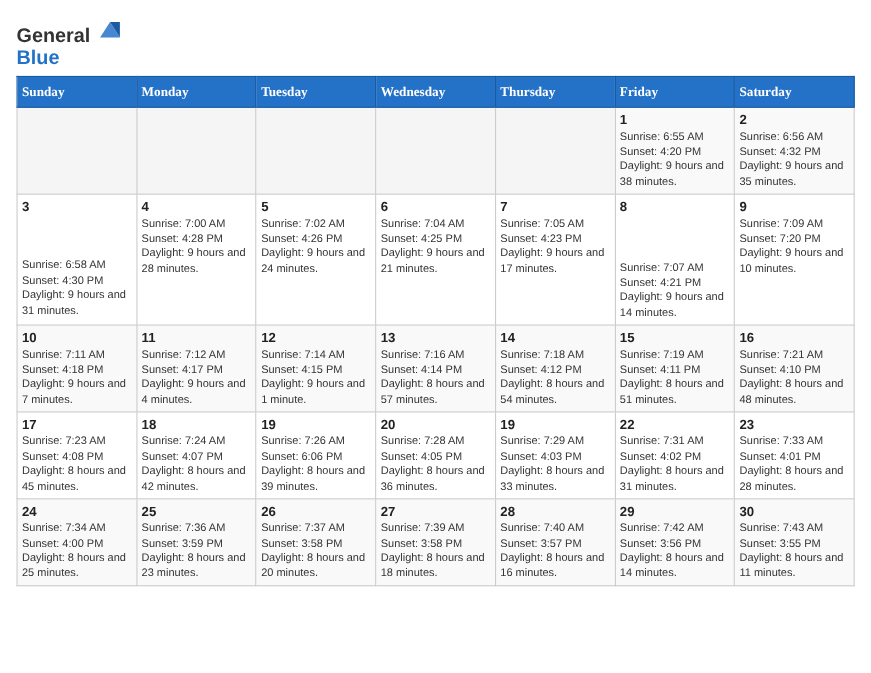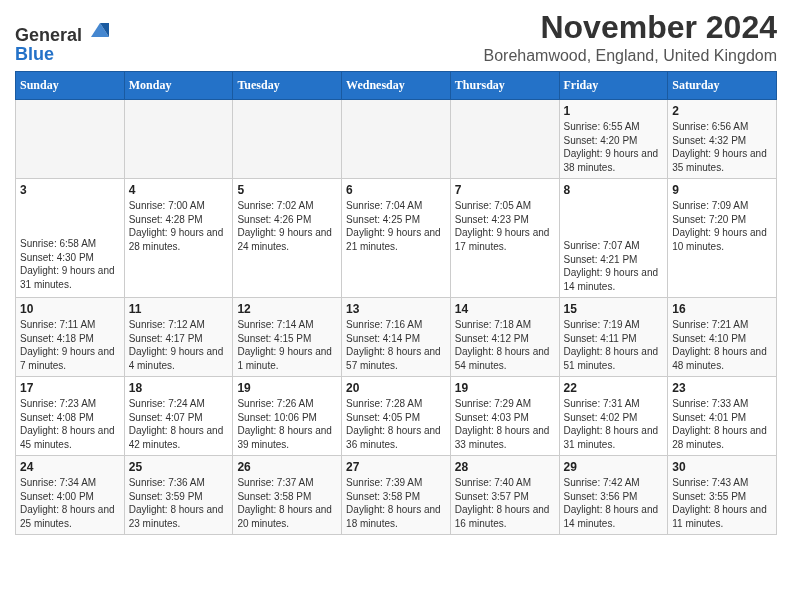--- a/index.html
+++ b/index.html
@@ -106,24 +106,20 @@
         <svg class="logo-icon" viewBox="0 0 22 22" xmlns="http://www.w3.org/2000/svg">
           <polygon points="2,18 11,4 20,18" fill="#2472c8" opacity="0.85"></polygon>
           <polygon points="11,4 20,4 20,18" fill="#1a5aa0"></polygon>
         </svg>
       </div>
       <div>
         <span class="logo-text-blue">Blue</span>
       </div>
     </div>
   </div>
-  <div class="title-area">
-    <div class="cal-title">November 2024</div>
-    <div class="cal-subtitle">Borehamwood, England, United Kingdom</div>
-  </div>
 </div>
 
 <table>
   <thead>
     <tr>
     <th>Sunday</th>
         <th>Monday</th>
         <th>Tuesday</th>
         <th>Wednesday</th>
         <th>Thursday</th>
@@ -248,21 +244,21 @@
         </td>
         <td>
           <span class="day-number">18</span>
           <div class="day-info" style="white-space: pre-line;">Sunrise: 7:24 AM
 Sunset: 4:07 PM
 Daylight: 8 hours and 42 minutes.</div>
         </td>
         <td>
           <span class="day-number">19</span>
           <div class="day-info" style="white-space: pre-line;">Sunrise: 7:26 AM
-Sunset: 10:06 PM
+Sunset: 6:06 PM
 Daylight: 8 hours and 39 minutes.</div>
         </td>
         <td>
           <span class="day-number">20</span>
           <div class="day-info" style="white-space: pre-line;">Sunrise: 7:28 AM
 Sunset: 4:05 PM
 Daylight: 8 hours and 36 minutes.</div>
         </td>
         <td>
           <span class="day-number">19</span>

